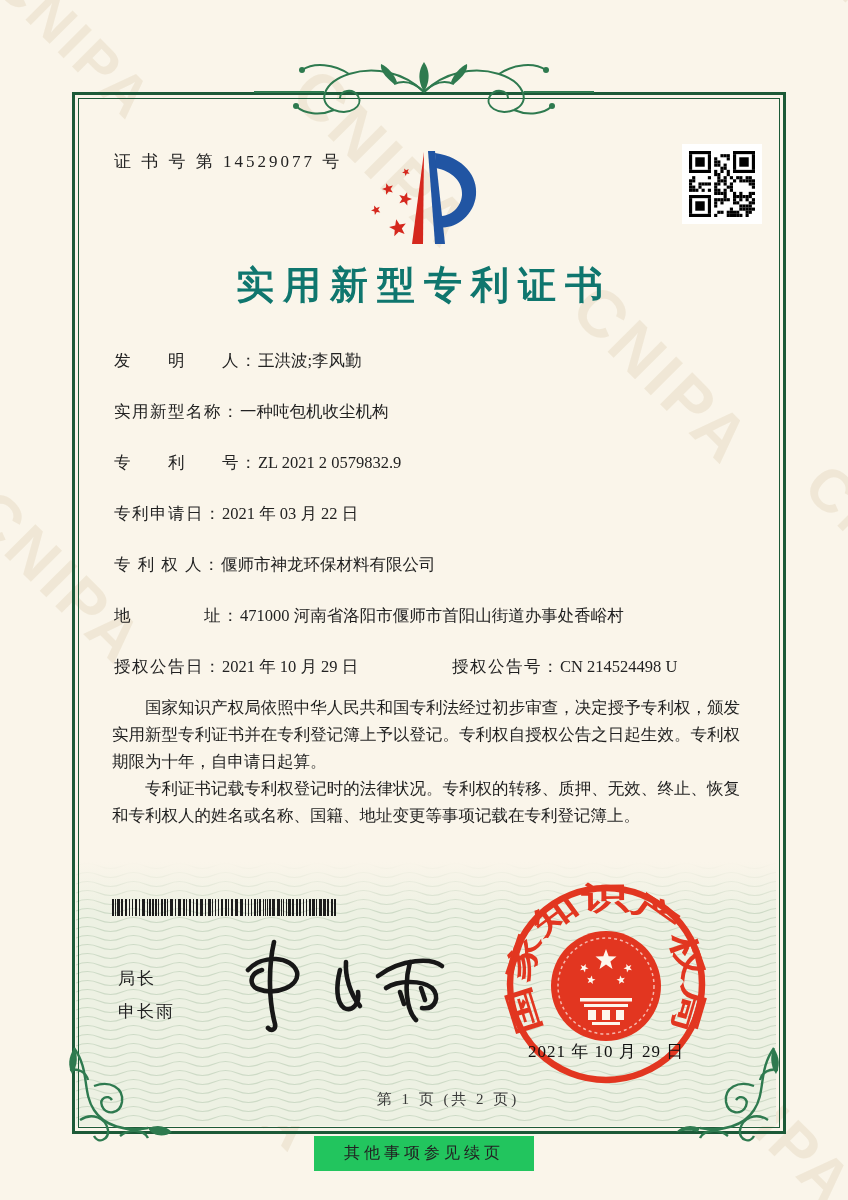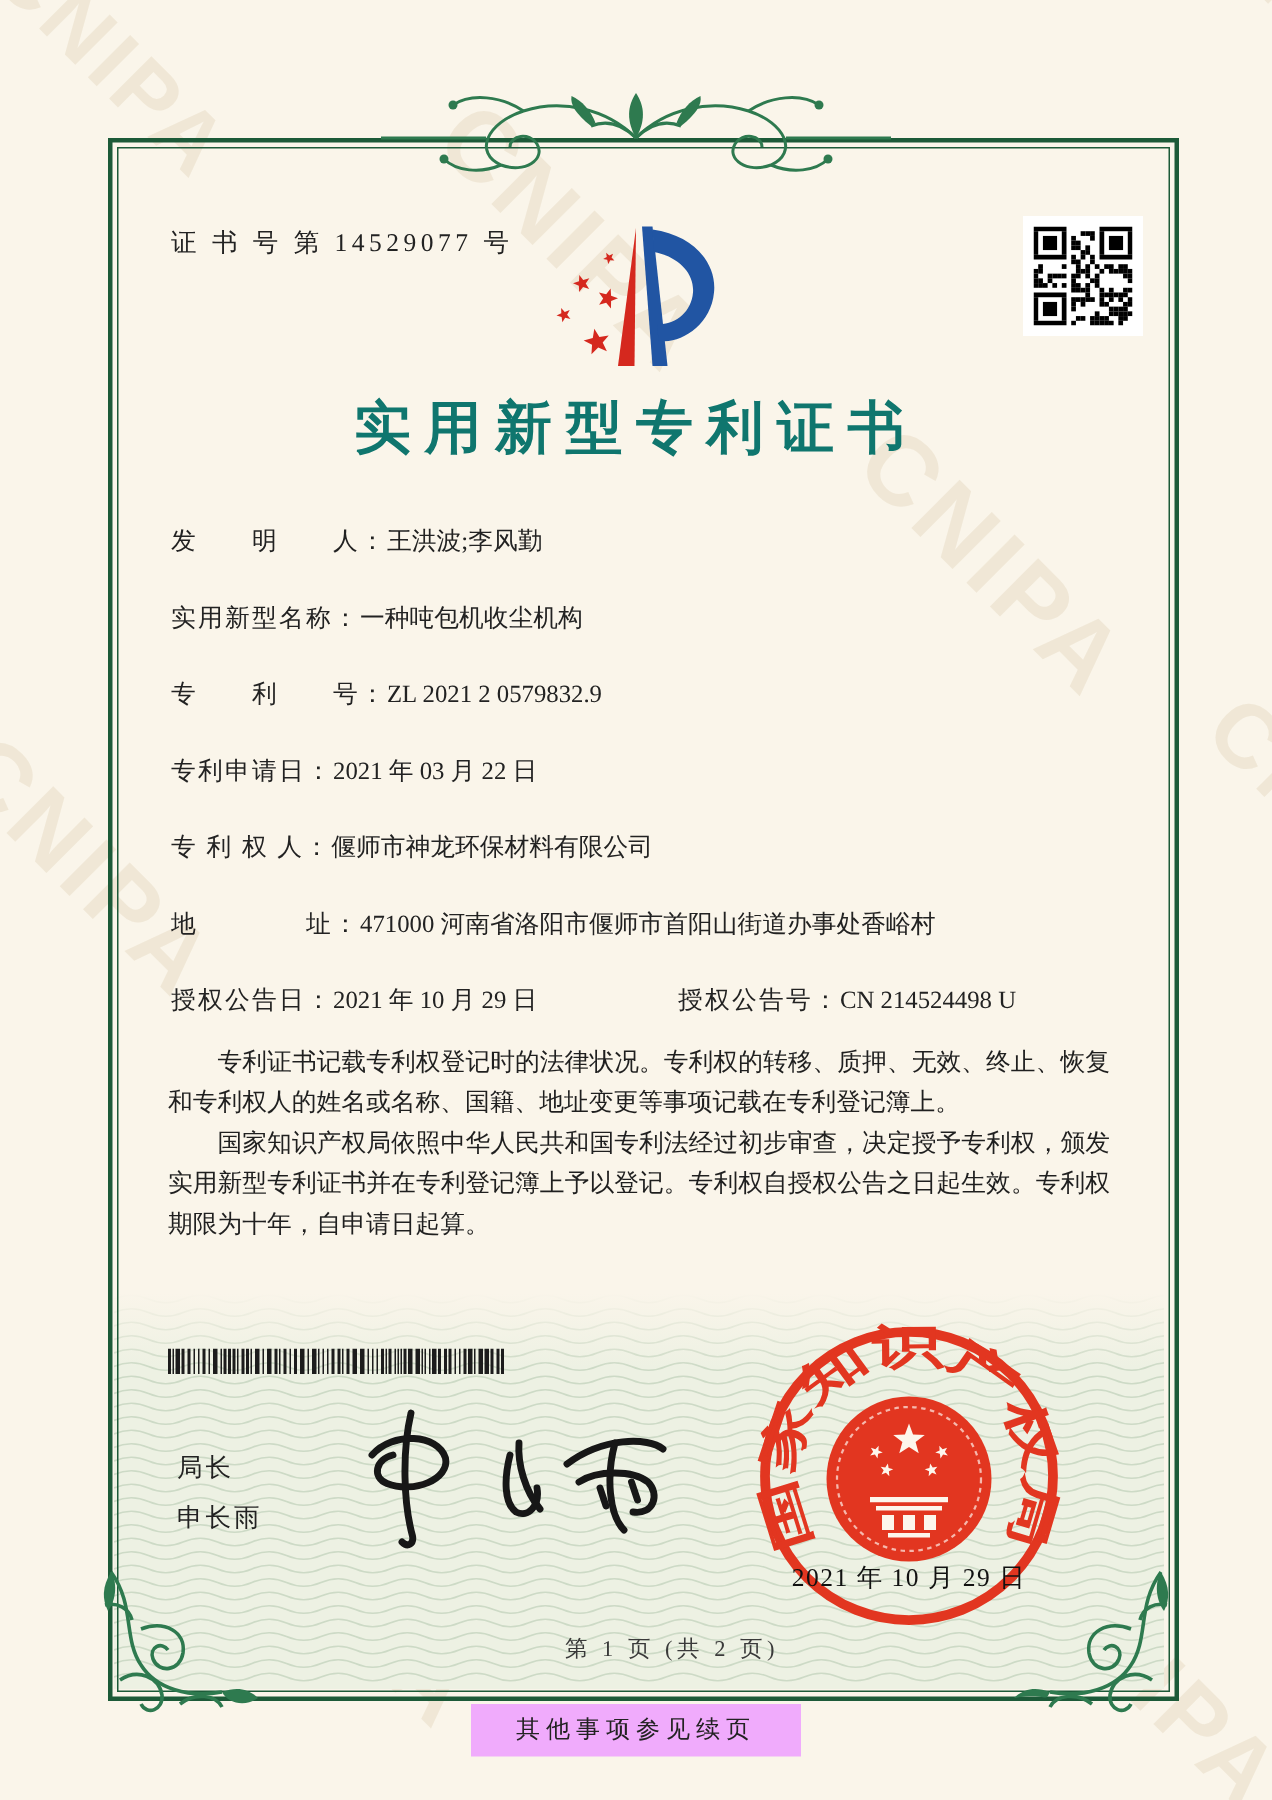--- a/index.html
+++ b/index.html
@@ -36,21 +36,21 @@
   #barcode{position:absolute;left:112px;top:899px;}
   .signer{position:absolute;left:118px;top:962px;font-family:"Liberation Sans",sans-serif;
           font-size:17px;color:#222;line-height:33px;letter-spacing:2px;}
   #signature{position:absolute;left:218px;top:928px;}
   #seal{position:absolute;left:494px;top:882px;}
   .sealdate{position:absolute;left:494px;top:1040px;width:224px;text-align:center;
             font-size:17px;letter-spacing:1px;color:#111;}
   .pagefoot{position:absolute;left:0;top:1090px;width:848px;text-align:center;
             font-size:15px;letter-spacing:3px;color:#3a3a3a;padding-left:24px;}
   .notebox{position:absolute;left:0;top:1136px;width:848px;text-align:center;z-index:3;}
-  .notebox span{display:inline-block;background:#f0abfc;padding:7px 30px;
+  .notebox span{display:inline-block;background:#22c55e;padding:7px 30px;
                 font-size:16px;letter-spacing:4px;color:#222;}
   .ornament{z-index:2;pointer-events:none;}
 </style>
 </head>
 <body>
 
 <div class="wm" style="left:-24px;top:6px;font-size:58px;">CNIPA</div>
 <div class="wm" style="left:272px;top:120px;font-size:66px;">CNIPA</div>
 <div class="wm" style="left:552px;top:336px;font-size:66px;">CNIPA</div>
 <div class="wm" style="left:-50px;top:540px;font-size:64px;">CNIPA</div>
@@ -313,22 +313,22 @@
     <div class="frow"><span class="flabel">地　　　　址：</span><span class="fvalue">471000 河南省洛阳市偃师市首阳山街道办事处香峪村</span></div>
     <div class="frow">
       <span class="flabel">授权公告日：</span><span class="fvalue">2021 年 10 月 29 日</span>
       <span class="grant2">
         <span class="flabel">授权公告号：</span><span class="fvalue">CN 214524498 U</span>
       </span>
     </div>
   </div>
 
   <div class="paras">
+    <p>国家知识产权局依照中华人民共和国专利法经过初步审查，决定授予专利权，颁发实用新型专利证书并在专利登记簿上予以登记。专利权自授权公告之日起生效。专利权期限为十年，自申请日起算。</p>
     <p>专利证书记载专利权登记时的法律状况。专利权的转移、质押、无效、终止、恢复和专利权人的姓名或名称、国籍、地址变更等事项记载在专利登记簿上。</p>
-    <p>国家知识产权局依照中华人民共和国专利法经过初步审查，决定授予专利权，颁发实用新型专利证书并在专利登记簿上予以登记。专利权自授权公告之日起生效。专利权期限为十年，自申请日起算。</p>
   </div>
 
   <svg id="barcode" width="228" height="17">
       <rect x="0" y="0" width="2" height="17" fill="#1c1c1c"></rect>
       <rect x="3" y="0" width="1" height="17" fill="#1c1c1c"></rect>
       <rect x="5" y="0" width="3" height="17" fill="#1c1c1c"></rect>
       <rect x="9" y="0" width="2" height="17" fill="#1c1c1c"></rect>
       <rect x="13" y="0" width="2" height="17" fill="#1c1c1c"></rect>
       <rect x="17" y="0" width="1" height="17" fill="#1c1c1c"></rect>
       <rect x="20" y="0" width="1" height="17" fill="#1c1c1c"></rect>

